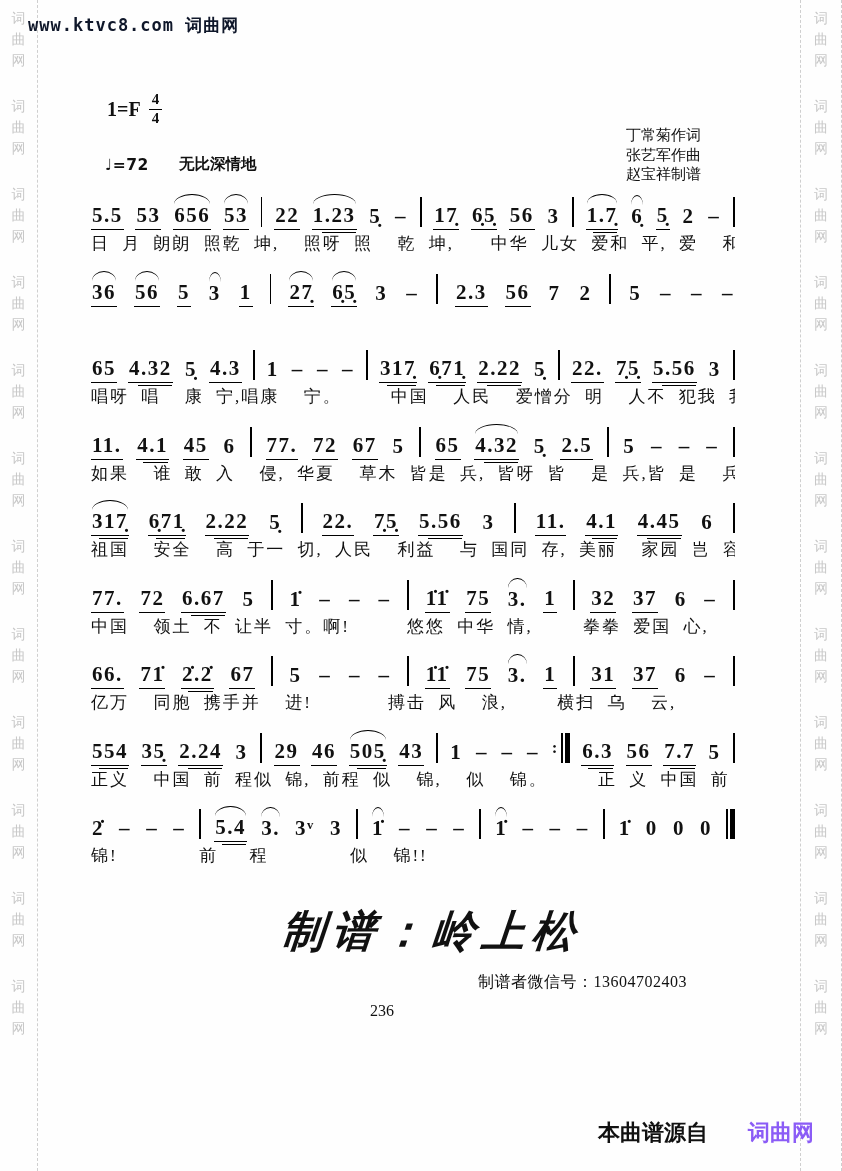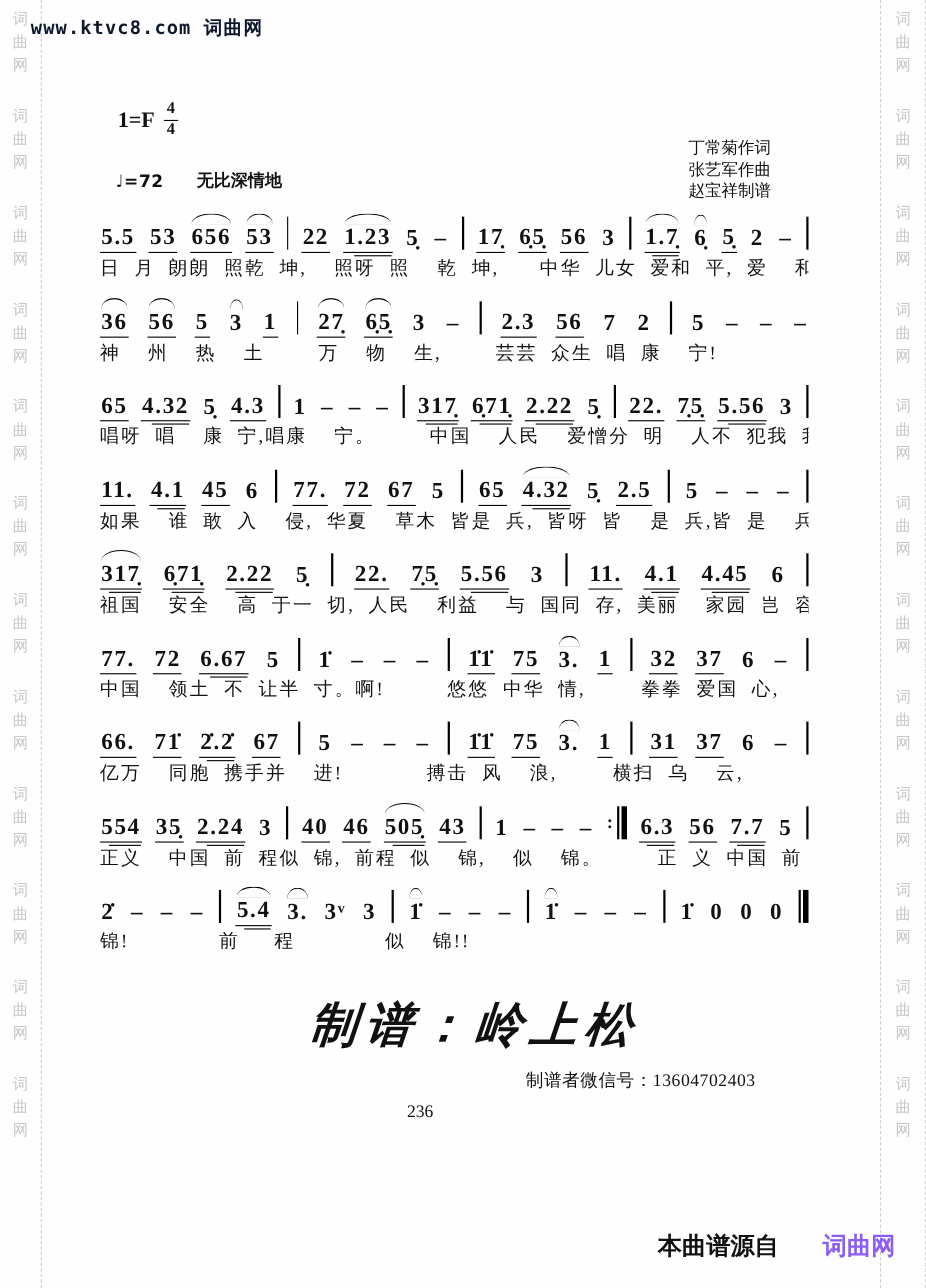--- a/index.html
+++ b/index.html
@@ -261,21 +261,20 @@
           <span class="note u1">2.3</span>
           <span class="note u1">56</span>
           <span class="note">7</span>
           <span class="note">2</span>
           <span class="bar"></span>
           <span class="note">5</span>
           <span class="note">–</span>
           <span class="note">–</span>
           <span class="note">–</span>
         </div>
-        <div class="lyrics-row">神  州  热  土    万  物  生,    芸芸 众生 唱 康  宁!</div>
       </div>
       <div class="system">
         <div class="notes-row">
           <span class="note u1">65</span>
           <span class="note u2">4.32</span>
           <span class="note">5̣</span>
           <span class="note u1">4.3</span>
           <span class="bar"></span>
           <span class="note">1</span>
           <span class="note">–</span>
@@ -390,21 +389,21 @@
         </div>
         <div class="lyrics-row">亿万  同胞 携手并  进!　　　　搏击 风  浪,　　 横扫 乌  云,</div>
       </div>
       <div class="system">
         <div class="notes-row">
           <span class="note u2">554</span>
           <span class="note u1">35̣</span>
           <span class="note u2">2.24</span>
           <span class="note">3</span>
           <span class="bar"></span>
-          <span class="note u1">40</span>
+          <span class="note u1">29</span>
           <span class="note u1">46</span>
           <span class="note u2 slur">505̣</span>
           <span class="note u1">43</span>
           <span class="bar"></span>
           <span class="note">1</span>
           <span class="note">–</span>
           <span class="note">–</span>
           <span class="note">–</span>
           <span class="bargrp">
             <span class="repdots">:</span>

